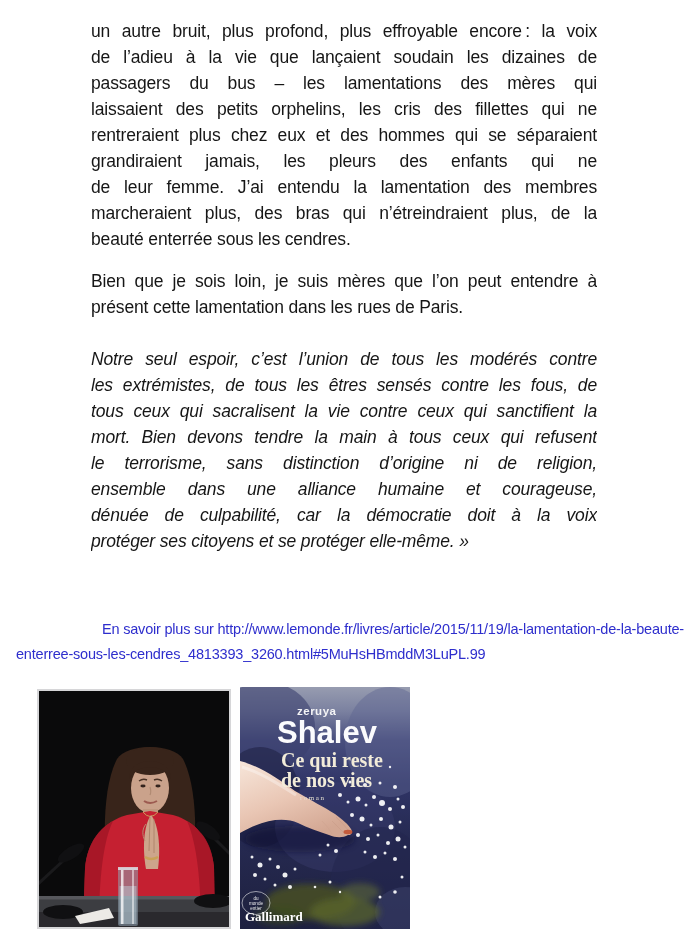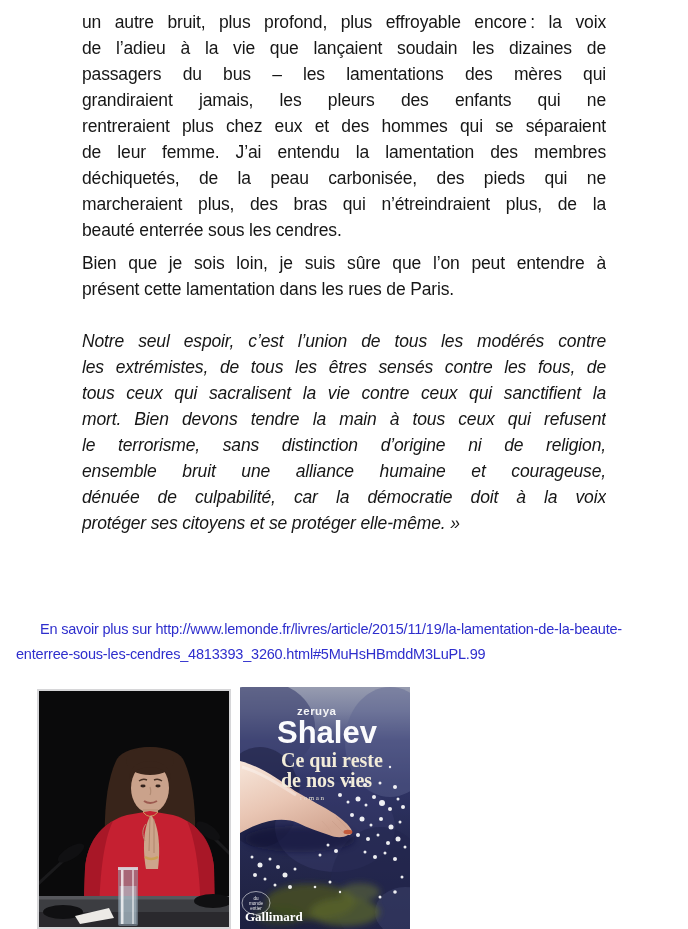--- a/index.html
+++ b/index.html
@@ -4,31 +4,31 @@
 <style>
   html,body { margin:0; padding:0; background:#ffffff; }
   #page {
     position:relative; width:688px; height:929px; background:#ffffff;
     overflow:hidden; font-family:"Liberation Sans", sans-serif;
   }
   .body-text {
     position:absolute; left:75px; top:2px; width:538px;
     font-size:17.5px; line-height:26px; color:#161616; letter-spacing:-0.15px;
   }
-  .para { margin:7px; }
+  .para { margin:16px; }
   .para3 { margin-top:26px;font-style:italic; }
   .jl { text-align:justify; text-align-last:justify; white-space:nowrap; overflow:hidden; }
   .ll { text-align-last:left; white-space:nowrap; overflow:hidden; }
   .read-more {
     position:absolute; left:16px; top:617px; width:668px;
     font-size:14.5px; line-height:25px; color:#2e2ecd; letter-spacing:-0.2px;
     cursor:pointer;
   }
   .read-more div { white-space:nowrap; overflow:hidden; }
-  .read-more .indent { padding-left:24px; }
+  .read-more .indent { padding-left:24px;text-align:right; }
   .photo-frame {
     position:absolute; left:37px; top:689px; width:194px; height:240px;
     border:2px solid #d6d6d8; box-sizing:border-box; background:#0a0a0b;
   }
   .cover-frame {
     position:absolute; left:240px; top:687px; width:170px; height:242px;
   }
   .photo-frame svg, .cover-frame svg { display:block; width:100%; height:100%; }
   .cv-sans  { font-family:"Liberation Sans", sans-serif; }
   .cv-serif { font-family:"Liberation Serif", serif; }
@@ -36,38 +36,38 @@
 </head>
 <body>
 
 <div id="page">
 
   <div class="body-text">
     <div class="para">
       <div class="jl">un autre bruit, plus profond, plus effroyable encore : la voix</div>
       <div class="jl">de l’adieu à la vie que lançaient soudain les dizaines de</div>
       <div class="jl">passagers du bus – les lamentations des mères qui</div>
+      <div class="jl">laissaient des petits orphelins, les cris des fillettes qui ne</div>
+      <div class="jl">rentreraient plus chez eux et des hommes qui se séparaient</div>
       <div class="jl">grandiraient jamais, les pleurs des enfants qui ne</div>
-      <div class="jl">rentreraient plus chez eux et des hommes qui se séparaient</div>
       <div class="jl">de leur femme. J’ai entendu la lamentation des membres</div>
-      <div class="jl">déchiquetés, de la peau carbonisée, des pieds qui ne</div>
       <div class="jl">marcheraient plus, des bras qui n’étreindraient plus, de la</div>
       <div class="ll">beauté enterrée sous les cendres.</div>
     </div>
     <div class="para">
-      <div class="jl">Bien que je sois loin, je suis sûre que l’on peut entendre à</div>
+      <div class="jl">Bien que je sois loin, je suis mères que l’on peut entendre à</div>
       <div class="ll">présent cette lamentation dans les rues de Paris.</div>
     </div>
     <div class="para para3">
       <div class="jl">Notre seul espoir, c’est l’union de tous les modérés contre</div>
       <div class="jl">les extrémistes, de tous les êtres sensés contre les fous, de</div>
       <div class="jl">tous ceux qui sacralisent la vie contre ceux qui sanctifient la</div>
       <div class="jl">mort. Bien devons tendre la main à tous ceux qui refusent</div>
       <div class="jl">le terrorisme, sans distinction d’origine ni de religion,</div>
-      <div class="jl">ensemble bruit une alliance humaine et courageuse,</div>
+      <div class="jl">ensemble dans une alliance humaine et courageuse,</div>
       <div class="jl">dénuée de culpabilité, car la démocratie doit à la voix</div>
       <div class="ll">protéger ses citoyens et se protéger elle-même.&nbsp;»</div>
     </div>
   </div>
 
   <div class="read-more">
     <div class="indent">En savoir plus sur http://www.lemonde.fr/livres/article/2015/11/19/la-lamentation-de-la-beaute-</div>
     <div>enterree-sous-les-cendres_4813393_3260.html#5MuHsHBmddM3LuPL.99</div>
   </div>
 

